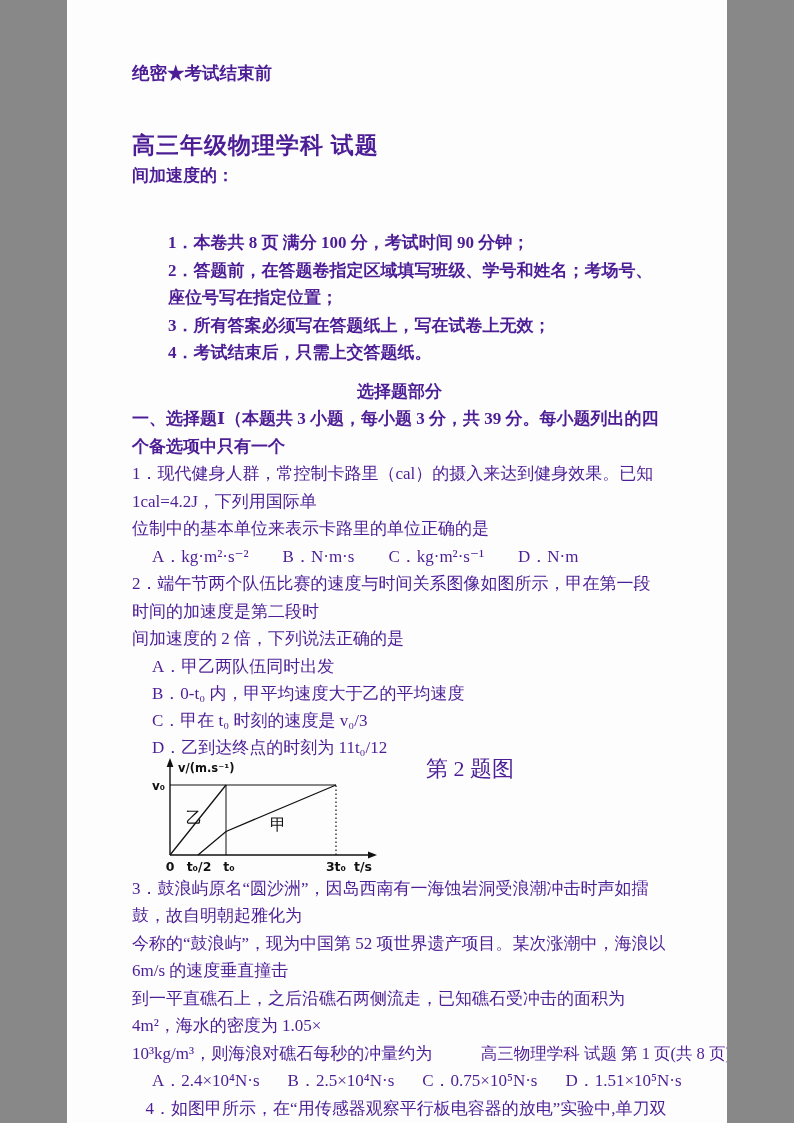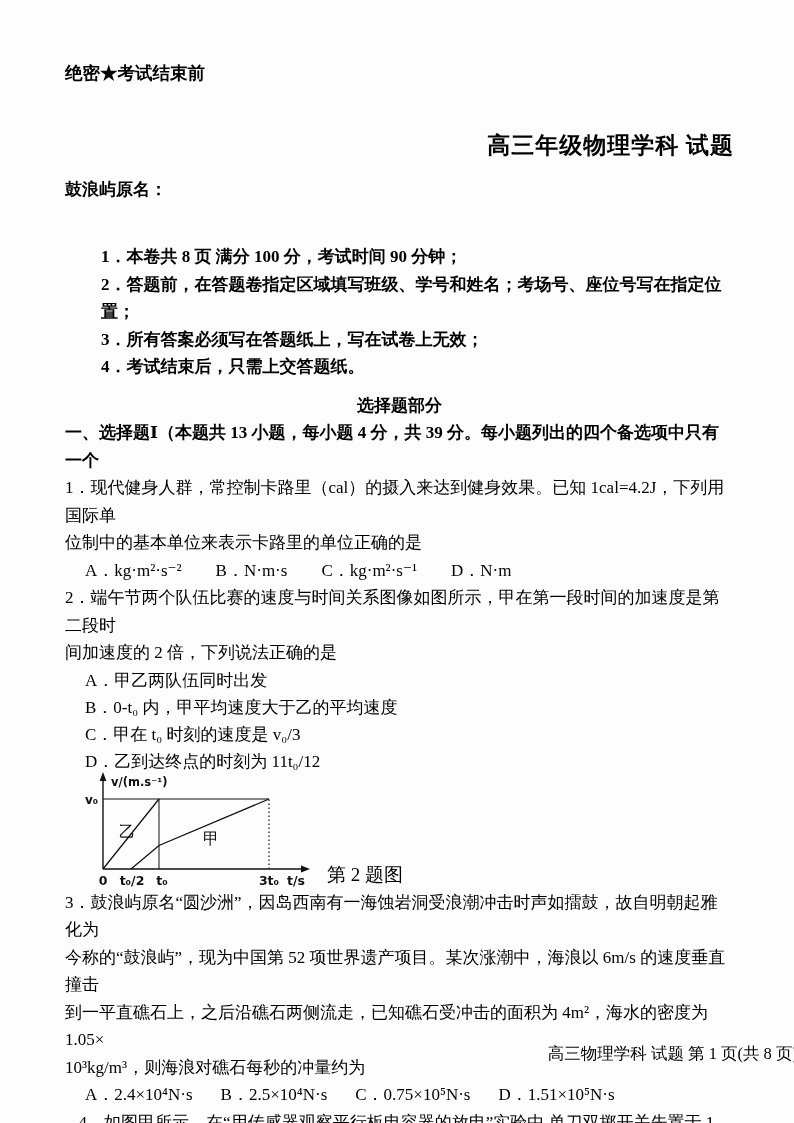--- a/index.html
+++ b/index.html
@@ -1,39 +1,39 @@
 <!DOCTYPE html>
 <html><head>
 <meta charset="utf-8">
 <style>
   * { margin:0; padding:0; box-sizing:border-box; }
   html,body { background:#888; }
   .page {
-    width:794px; height:1123px; margin:0 auto; background:#fdfdfd;
+    width:660px; height:1123px; margin:0 auto; background:#fdfdfd;
     font-family:"Liberation Serif","DejaVu Serif",serif;
-    color:#000000; font-size:17px; line-height:27.5px;
+    color:#4c1d95; font-size:17px; line-height:27.5px;
     padding:60px 60px 0 65px; position:relative; overflow:hidden;
   }
   .security { font-weight:bold; font-size:17.5px; }
-  .title { text-align:right; font-weight:bold; font-size:23px; line-height:32px;
-           margin-top:42px; margin-bottom:14px; letter-spacing:1px; }
+  .title { text-align:left; font-weight:bold; font-size:23px; line-height:32px;
+           margin-top:42px; letter-spacing:1px; }
   .notice-head { font-weight:bold; }
   .notice-items { padding-left:36px; font-weight:bold;margin-top:40px; }
   .part-heading { text-align:center; font-weight:bold; margin-top:11px; }
   .intro div { font-weight:bold; }
   .qline { }
   .indent { text-indent:0.8em; }
   .opt-row { padding-left:20px; }
   .opt-row span { margin-right:34px; white-space:nowrap; }
   .opt-row-q3 span { margin-right:28px; }
   .q2-body { display:flex;flex-direction:column; }
   .q2-left { width:405px; }
   .q2-left .opt { padding-left:20px; line-height:27px; }
-  .q2-fig { display:flex; align-items:flex-end; margin-top:-6px; }
-  .q2-caption { margin-left:12px; font-size:19px; white-space:nowrap; }
+  .q2-fig { display:flex; align-items:flex-start; margin-top:-6px;gap:32px; }
+  .q2-caption { margin-left:12px; font-size:22px; white-space:nowrap; }
   .fig4-row { display:flex; margin-top:2px; }
   .fig4-col { text-align:center; }
   .fig4-col.circuit { margin-left:48px; }
   .fig4-col.graph { margin-left:72px; }
   .footer { position:absolute; top:1040px; left:4px; width:100%; text-align:right;
             font-size:16.5px; }
   svg text { fill:#111; }
   .svg-sans { font-family:"DejaVu Sans","Liberation Sans",sans-serif; font-weight:bold; }
   .svg-serif-b { font-family:"DejaVu Serif","Liberation Serif",serif; font-weight:bold; }
   .svg-ital { font-style:italic; }
@@ -41,31 +41,31 @@
 </style>
 </head>
 <body>
 
 <div class="page">
 
   <div class="security">绝密★考试结束前</div>
 
   <div class="title">高三年级物理学科 试题</div>
 
-  <div class="notice-head">鼓浪屿原名：</div>
+  <div class="notice-head">间加速度的：</div>
   <div class="notice-items">
     <div>1．本卷共 8 页 满分 100 分，考试时间 90 分钟；</div>
     <div>2．答题前，在答题卷指定区域填写班级、学号和姓名；考场号、座位号写在指定位置；</div>
     <div>3．所有答案必须写在答题纸上，写在试卷上无效；</div>
     <div>4．考试结束后，只需上交答题纸。</div>
   </div>
 
   <div class="part-heading">选择题部分</div>
   <div class="intro">
-    <div>一、选择题Ⅰ（本题共 13 小题，每小题 4 分，共 39 分。每小题列出的四个备选项中只有一个</div>
+    <div>一、选择题Ⅰ（本题共 3 小题，每小题 3 分，共 39 分。每小题列出的四个备选项中只有一个</div>
   </div>
 
   <div class="question">
     <div class="qline">1．现代健身人群，常控制卡路里（cal）的摄入来达到健身效果。已知 1cal=4.2J，下列用国际单</div>
     <div class="qline">位制中的基本单位来表示卡路里的单位正确的是</div>
     <div class="opt-row">
       <span>A．kg·m²·s⁻²</span><span>B．N·m·s</span><span>C．kg·m²·s⁻¹</span><span>D．N·m</span>
     </div>
   </div>
 

